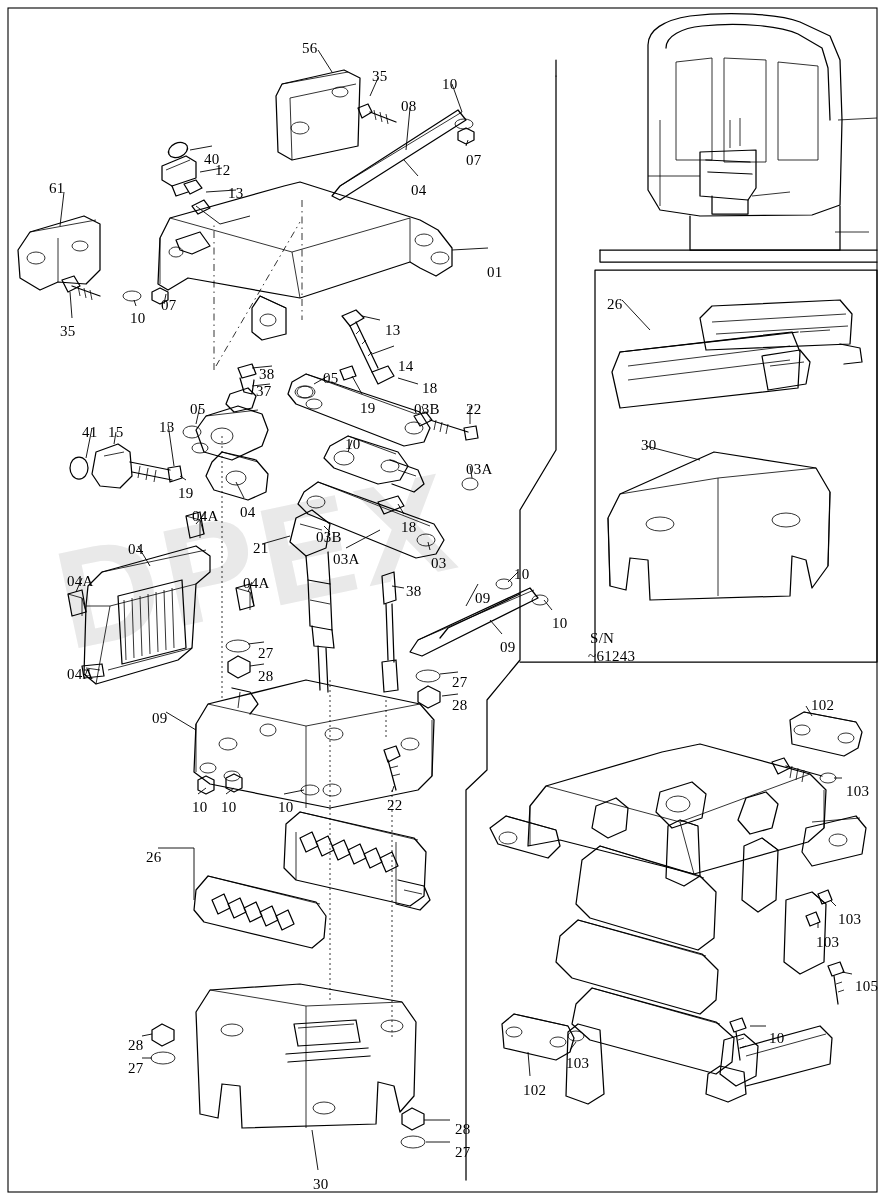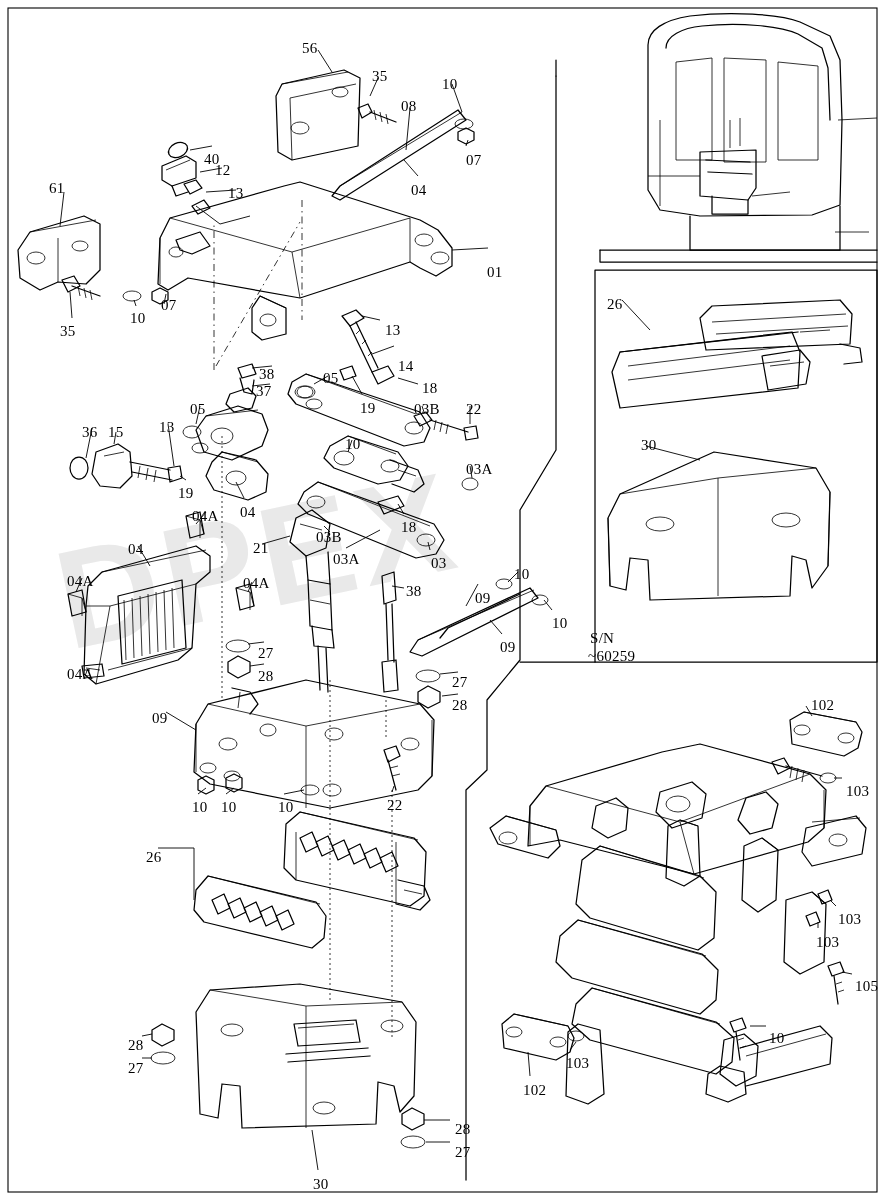--- a/index.html
+++ b/index.html
@@ -461,21 +461,21 @@
   <div class="lbl" style="left:385px;top:322px">13</div>
   <div class="lbl" style="left:398px;top:358px">14</div>
   <div class="lbl" style="left:259px;top:366px">38</div>
   <div class="lbl" style="left:256px;top:383px">37</div>
   <div class="lbl" style="left:190px;top:401px">05</div>
   <div class="lbl" style="left:323px;top:370px">05</div>
   <div class="lbl" style="left:360px;top:400px">19</div>
   <div class="lbl" style="left:422px;top:380px">18</div>
   <div class="lbl" style="left:414px;top:401px">03B</div>
   <div class="lbl" style="left:466px;top:401px">22</div>
-  <div class="lbl" style="left:82px;top:424px">36</div>
+  <div class="lbl" style="left:82px;top:424px">41</div>
   <div class="lbl" style="left:108px;top:424px">15</div>
   <div class="lbl" style="left:159px;top:419px">13</div>
   <div class="lbl" style="left:345px;top:436px">10</div>
   <div class="lbl" style="left:641px;top:437px">30</div>
   <div class="lbl" style="left:607px;top:296px">26</div>
   <div class="lbl" style="left:466px;top:461px">03A</div>
   <div class="lbl" style="left:178px;top:485px">19</div>
   <div class="lbl" style="left:240px;top:504px">04</div>
   <div class="lbl" style="left:192px;top:508px">04A</div>
   <div class="lbl" style="left:401px;top:519px">18</div>
@@ -510,15 +510,15 @@
   <div class="lbl" style="left:769px;top:1030px">10</div>
   <div class="lbl" style="left:566px;top:1055px">103</div>
   <div class="lbl" style="left:523px;top:1082px">102</div>
   <div class="lbl" style="left:128px;top:1037px">28</div>
   <div class="lbl" style="left:128px;top:1060px">27</div>
   <div class="lbl" style="left:455px;top:1121px">28</div>
   <div class="lbl" style="left:455px;top:1144px">27</div>
   <div class="lbl" style="left:313px;top:1176px">30</div>
 
   <div class="lbl" style="left:590px;top:630px">S/N</div>
-  <div class="lbl" style="left:588px;top:648px">~60259</div>
+  <div class="lbl" style="left:588px;top:648px">~61243</div>
 
 </div>
 
 </body></html>

